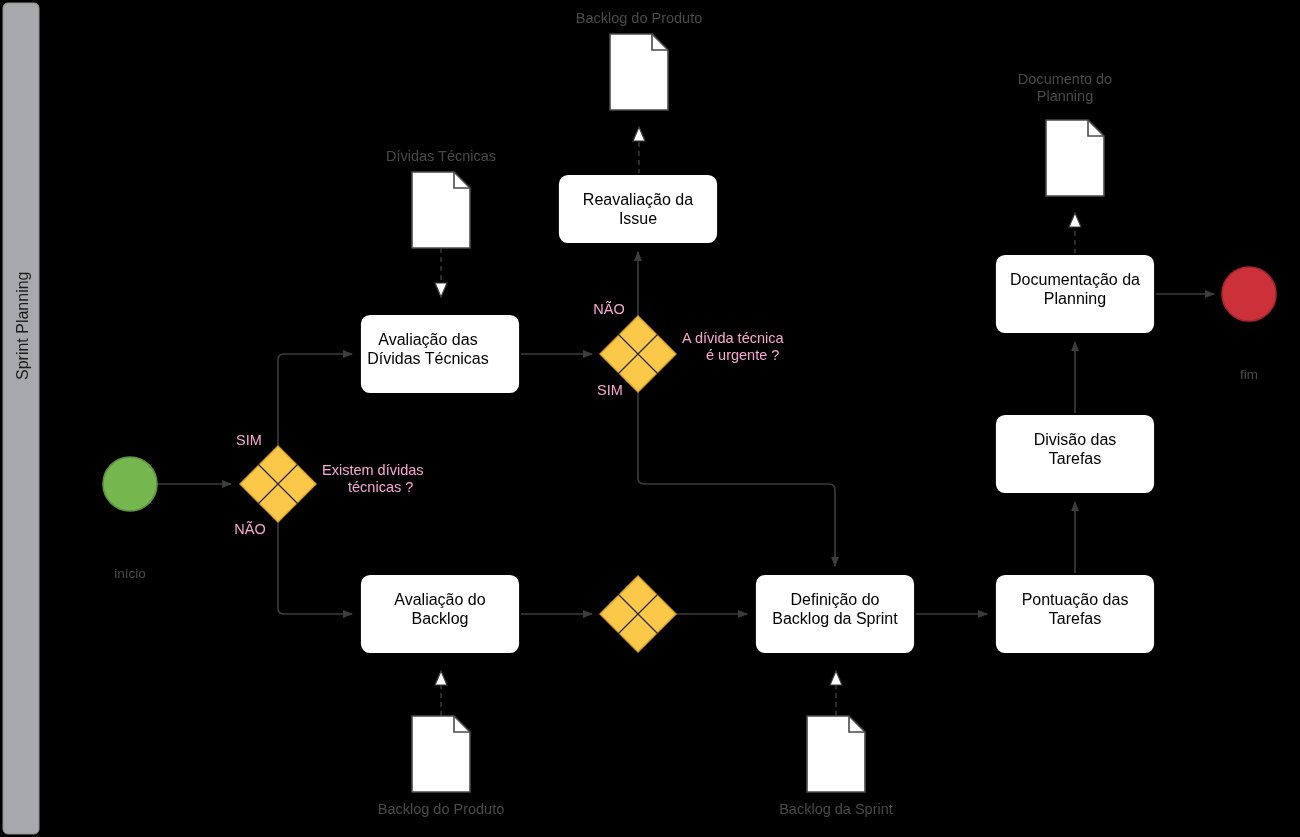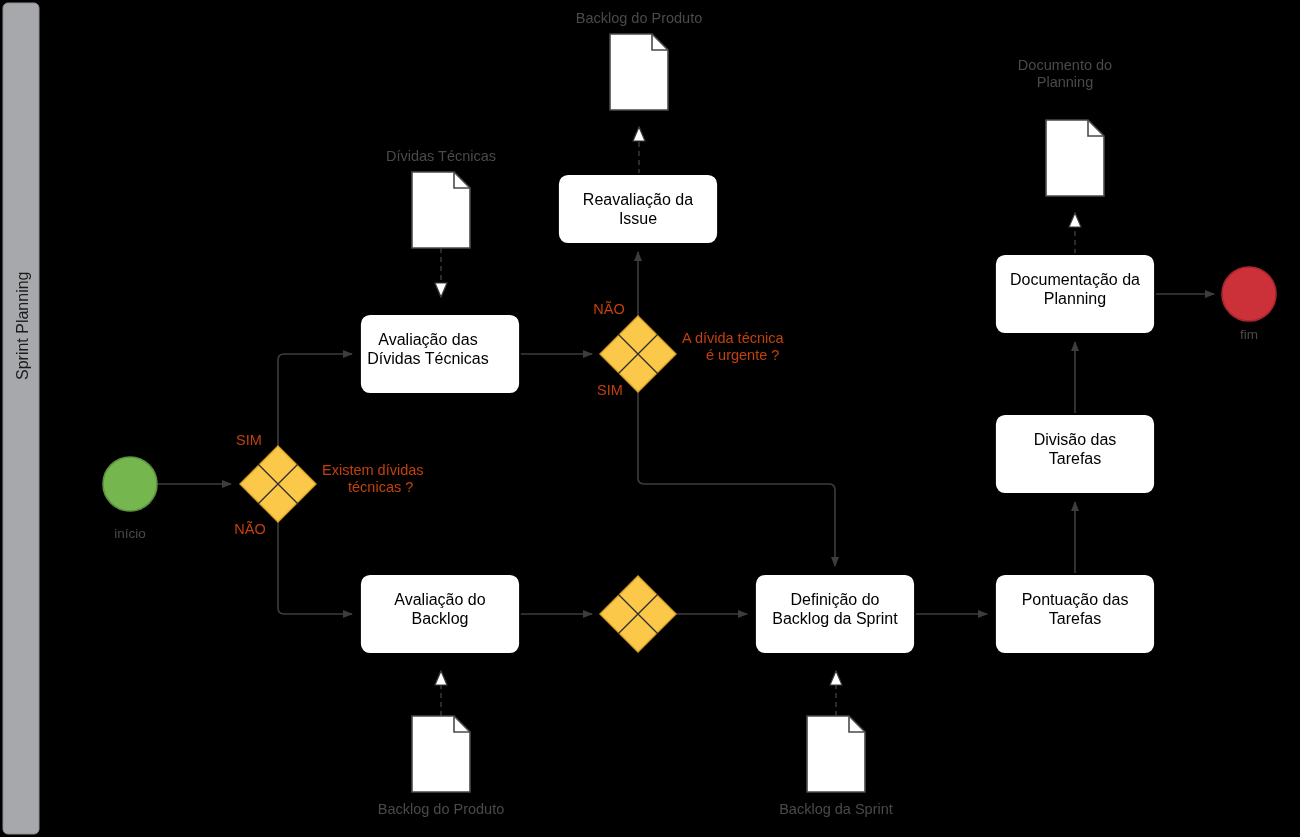--- a/index.html
+++ b/index.html
@@ -26,33 +26,34 @@
     line-height: 1.18;
   }
   
   .task-label {
     color: #000000;
     font-size: 16px;
     text-align: center;
   }
   
   .anno-label {
-    color: #c2410c;
+    color: #f9a8d4;
     font-size: 14.5px;
     text-align: center;
   }
   .doc-label {
     color: #4a4a4a;
     font-size: 14.5px;
     text-align: center;
   }
   .event-label {
     color: #4a4a4a;
     font-size: 13.5px;
     text-align: center;
+    margin-top: 40px;
   }
   .lane-title {
     position: absolute;
     color: #1b1b1b;
     font-size: 16px;
     white-space: nowrap;
     transform-origin: 0 0;
   }
 </style>
 </head>
@@ -188,17 +189,17 @@
 <div class="overlay-text anno-label" style="left:583px; top:301px; width:52px;">NÃO</div>
 <div class="overlay-text anno-label" style="left:585px; top:382px; width:50px;">SIM</div>
 
 <div class="overlay-text event-label" style="left:95px; top:526px; width:70px;">início</div>
 <div class="overlay-text event-label" style="left:1214px; top:327px; width:70px;">fim</div>
 
 <div class="overlay-text doc-label" style="left:534px; top:10px; width:210px;">Backlog do Produto</div>
 
 <div class="overlay-text doc-label" style="left:351px; top:148px; width:180px;">Dívidas Técnicas</div>
 
-<div class="overlay-text doc-label" style="left:985px; top:57px; width:160px;"><span>Documento do</span><br><span>Planning</span></div>
+<div class="overlay-text doc-label" style="left:985px; top:71px; width:160px;"><span>Documento do</span><br><span>Planning</span></div>
 
 <div class="overlay-text doc-label" style="left:336px; top:801px; width:210px;">Backlog do Produto</div>
 
 <div class="overlay-text doc-label" style="left:741px; top:801px; width:190px;">Backlog da Sprint</div>
 
 </body></html>

